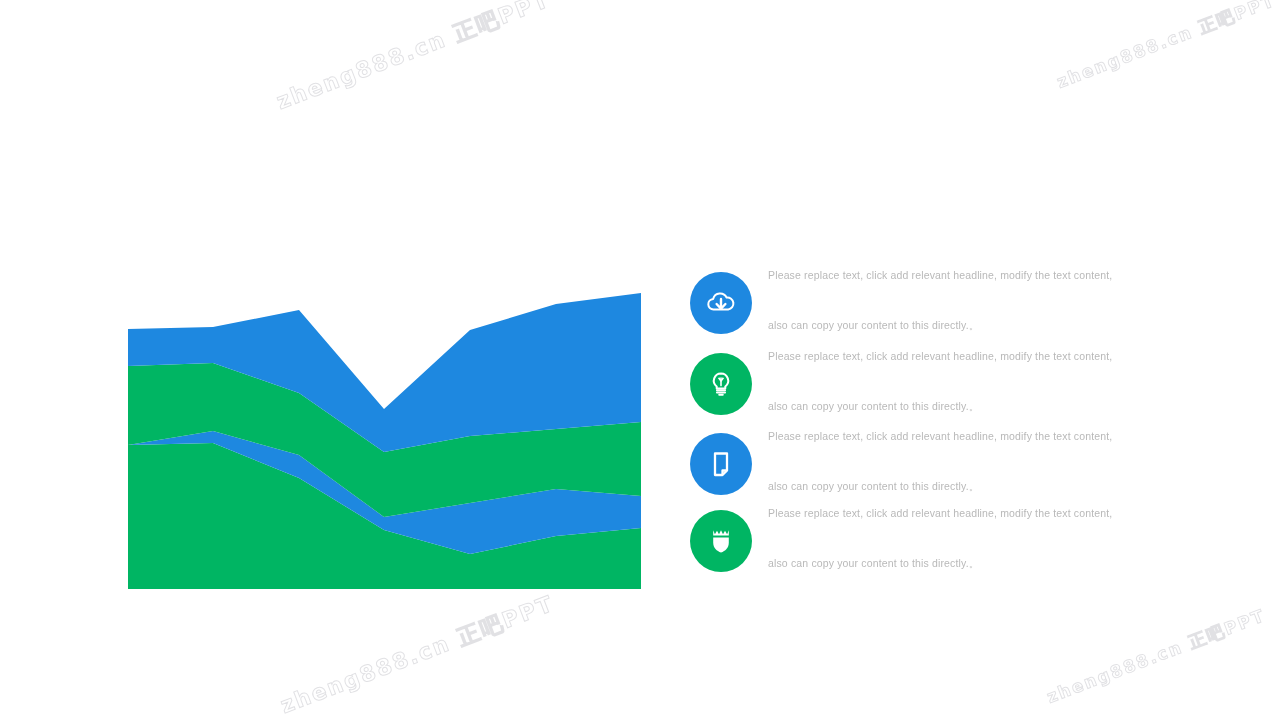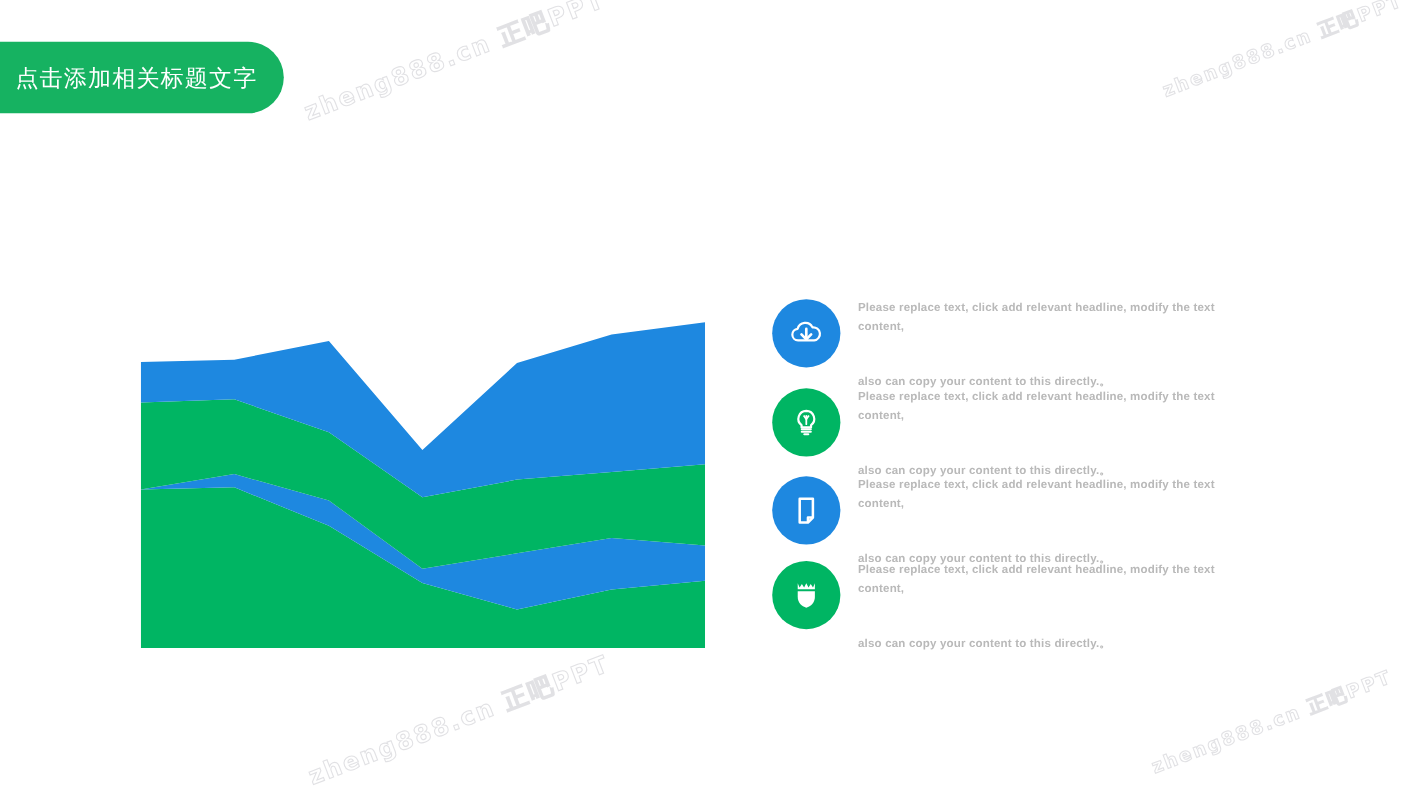--- a/index.html
+++ b/index.html
@@ -67,26 +67,25 @@
   
   #bullet-list {
     position: absolute;
     left: 690px;
     top: 272px;
     width: 430px;
     z-index: 4;
   }
   .bullet-row {
     position: absolute;
-    left: 12px;
+    left: 0;
     width: 430px;
     height: 62px;
     display: flex;
-    align-items: flex-start;
-    font-weight: bold;
+    align-items: flex-end;
   }
   .bullet-icon {
     width: 62px;
     height: 62px;
     border-radius: 50%;
     flex: 0 0 62px;
     display: flex;
     align-items: center;
     justify-content: center;
   }
@@ -120,23 +119,20 @@
   #wm-1 { left: 268px; top: 36px; }
   #wm-2 { left: 1050px; top: 30px; }
   #wm-3 { left: 272px; top: 640px; }
   #wm-4 { left: 1040px; top: 645px; }
 </style>
 </head>
 <body>
 
 <div id="slide">
 
-  <div id="title-badge">
-    <span class="title-text">点击添加相关标题文字</span>
-  </div>
 
   <div id="chart-area">
     <svg id="chart-svg" viewBox="0 0 513 306" preserveAspectRatio="none">
 
       <polygon fill="#00b563" points="0,306 513,306 513,245 428,253 342,271 256,247 171,195 85,160 0,162"></polygon>
 
       <polygon fill="#1e88e0" points="0,162 85,160 171,195 256,247 342,271 428,253 513,245 513,213 428,206 342,220 256,234 171,172 85,148 0,162"></polygon>
 
       <polygon fill="#00b563" points="0,162 85,148 171,172 256,234 342,220 428,206 513,213 513,139 428,146 342,153 256,169 171,110 85,80 0,83"></polygon>
 

